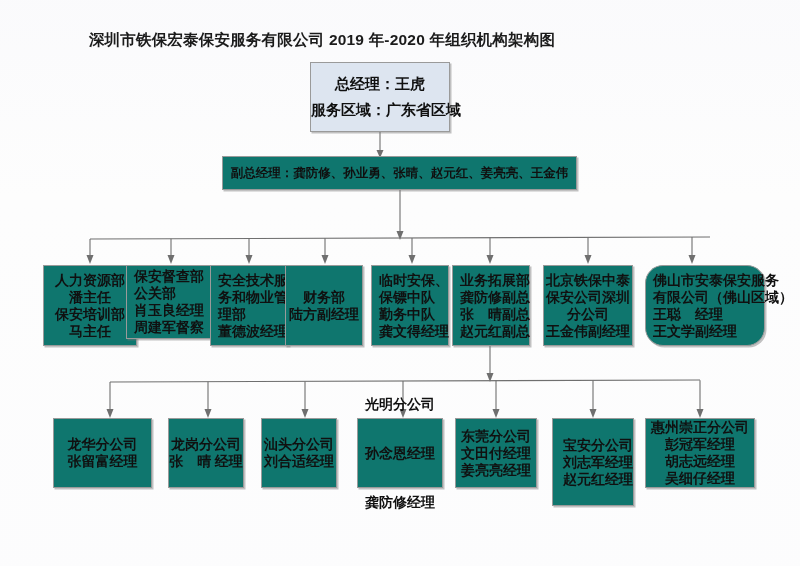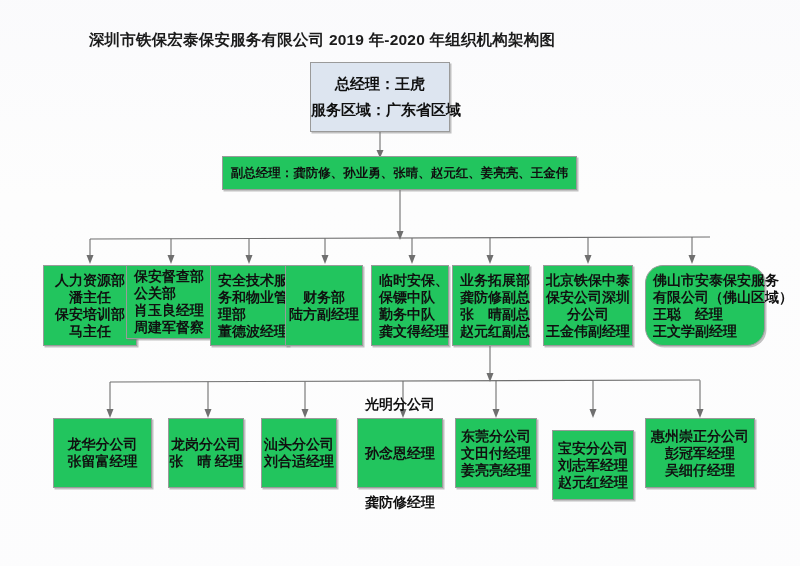--- a/index.html
+++ b/index.html
@@ -39,21 +39,21 @@
     font-family: "Liberation Sans", "DejaVu Sans", sans-serif;
     font-weight: bold;
     font-size: 15.5px;
     color: #1b1b1b;
     letter-spacing: 0.2px;
     z-index: 5;
   }
 
   .node {
     position: absolute;
-    background: #22c55e;
+    background: #0f766e;
     border: 1px solid #9a9a9a;
     box-shadow: 1.5px 1.5px 0 rgba(120,120,120,0.45);
     display: flex;
     flex-direction: column;
     justify-content: center;
     z-index: 4;
     color: #101010;
   }
   .node .line {
     font-size: 11.5px;
@@ -253,25 +253,26 @@
     <div class="line">孙念恩经理</div>
     <div class="line">龚防修经理</div>
   </div>
 
   <div class="node branch center" style="left:455px; top:418px; width:82px; height:70px;">
     <div class="line">东莞分公司</div>
     <div class="line">文田付经理</div>
     <div class="line">姜亮亮经理</div>
   </div>
 
-  <div class="node branch center" style="left:552px; top:430px; width:82px; height:70px;">
+  <div class="node branch center" style="left:552px; top:418px; width:82px; height:88px;align-items:flex-end;">
     <div class="line">宝安分公司</div>
     <div class="line">刘志军经理</div>
     <div class="line">赵元红经理</div>
   </div>
 
   <div class="node branch center" style="left:645px; top:418px; width:110px; height:70px;">
     <div class="line">惠州崇正分公司</div>
     <div class="line">彭冠军经理</div>
+    <div class="line">胡志远经理</div>
     <div class="line">吴细仔经理</div>
   </div>
 
 </div>
 
 </body></html>

